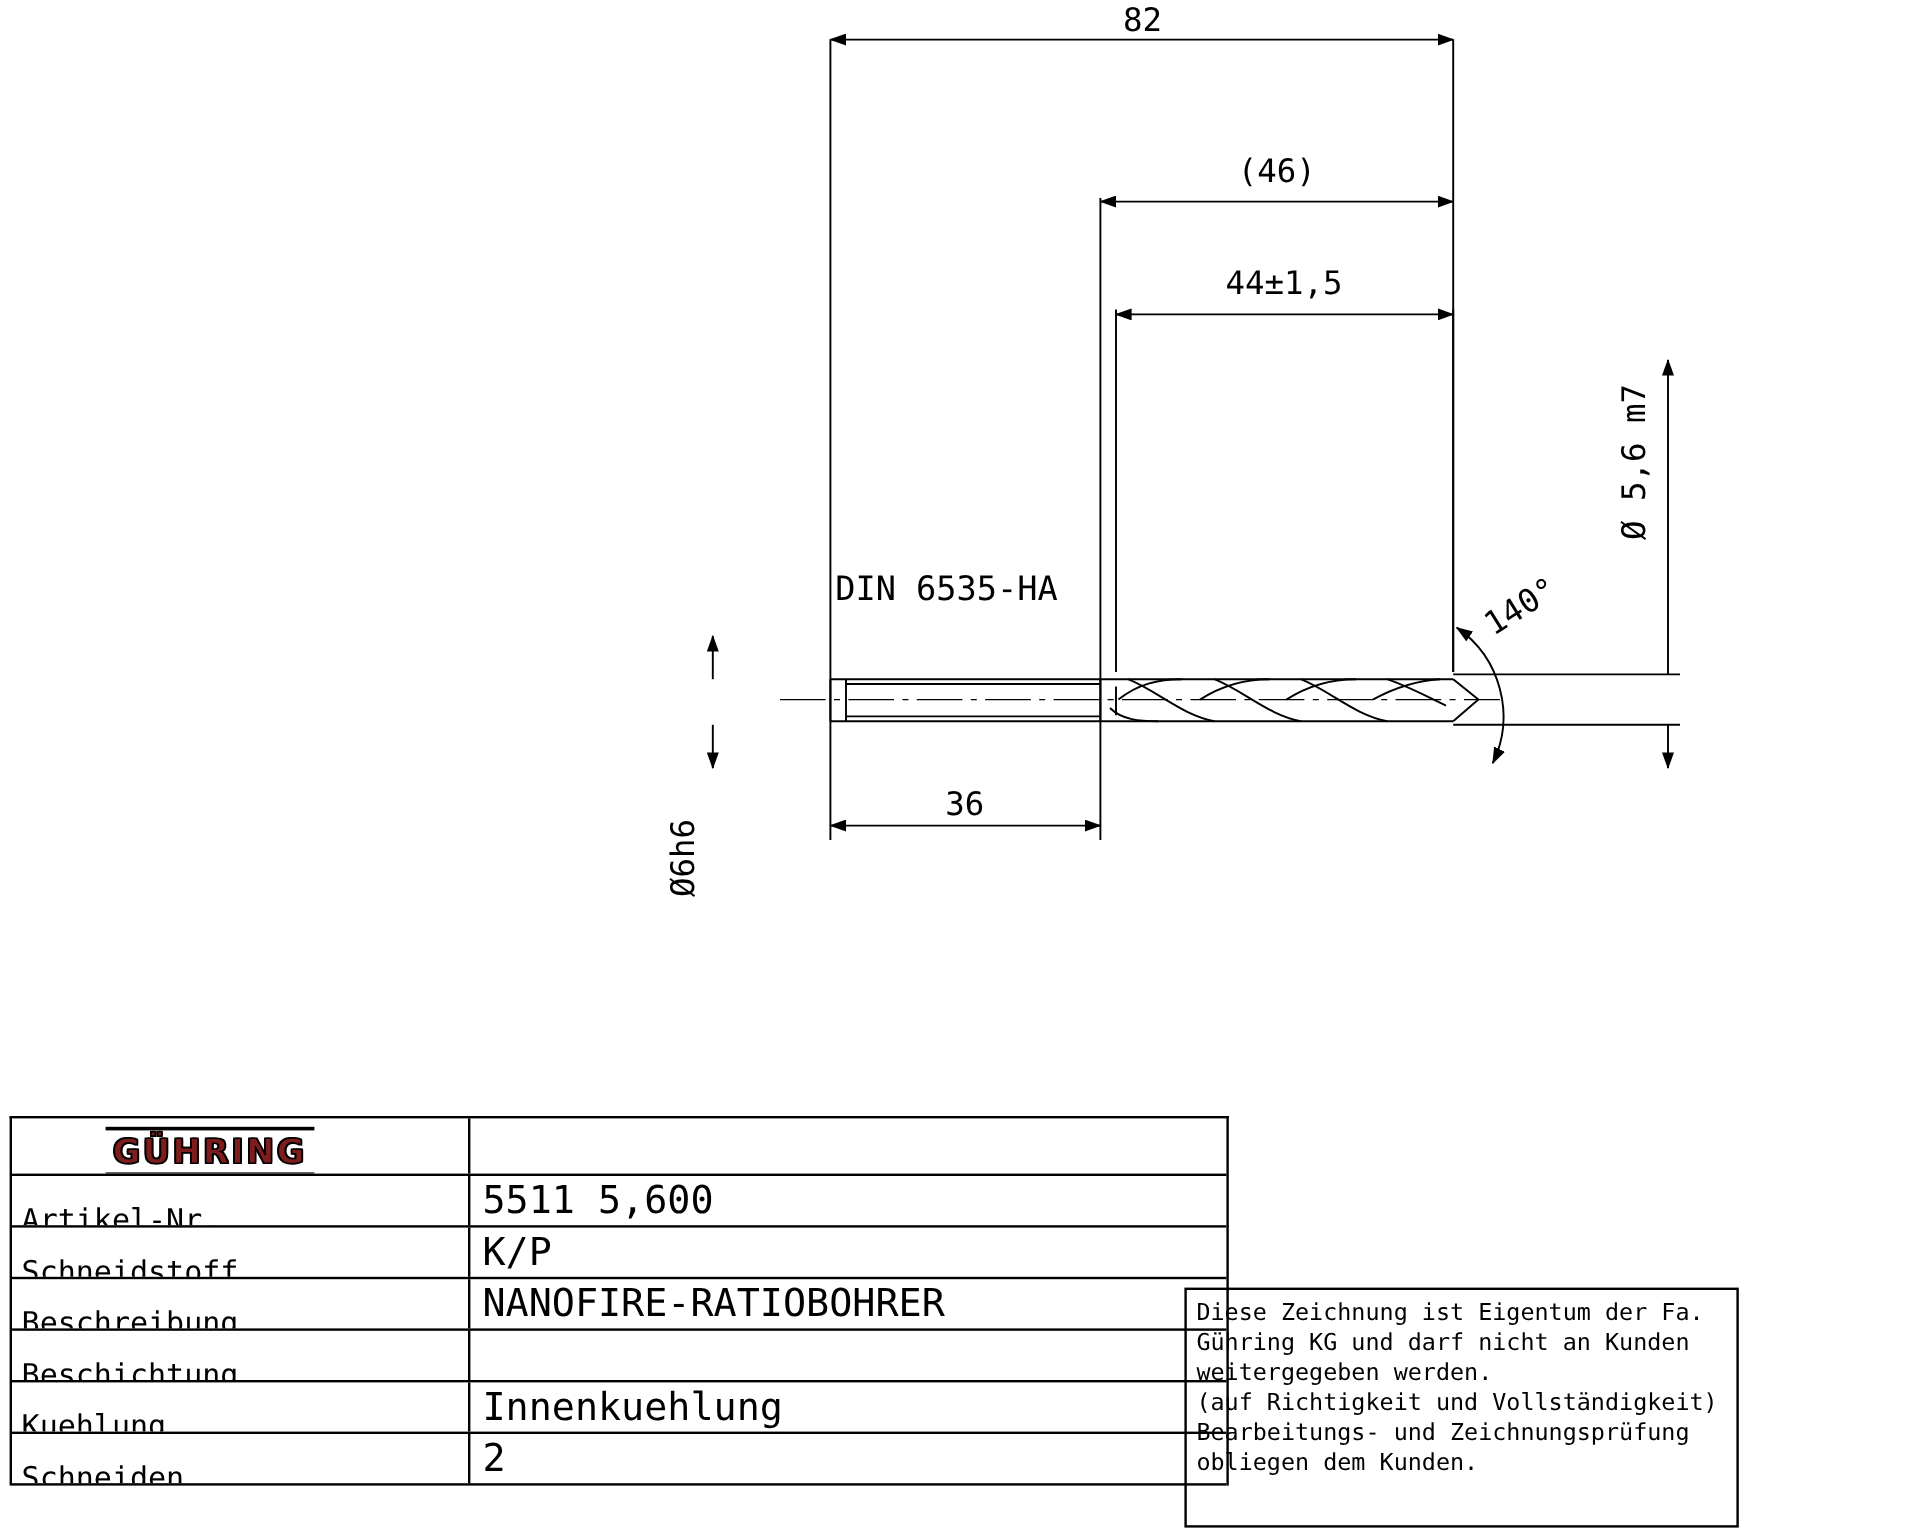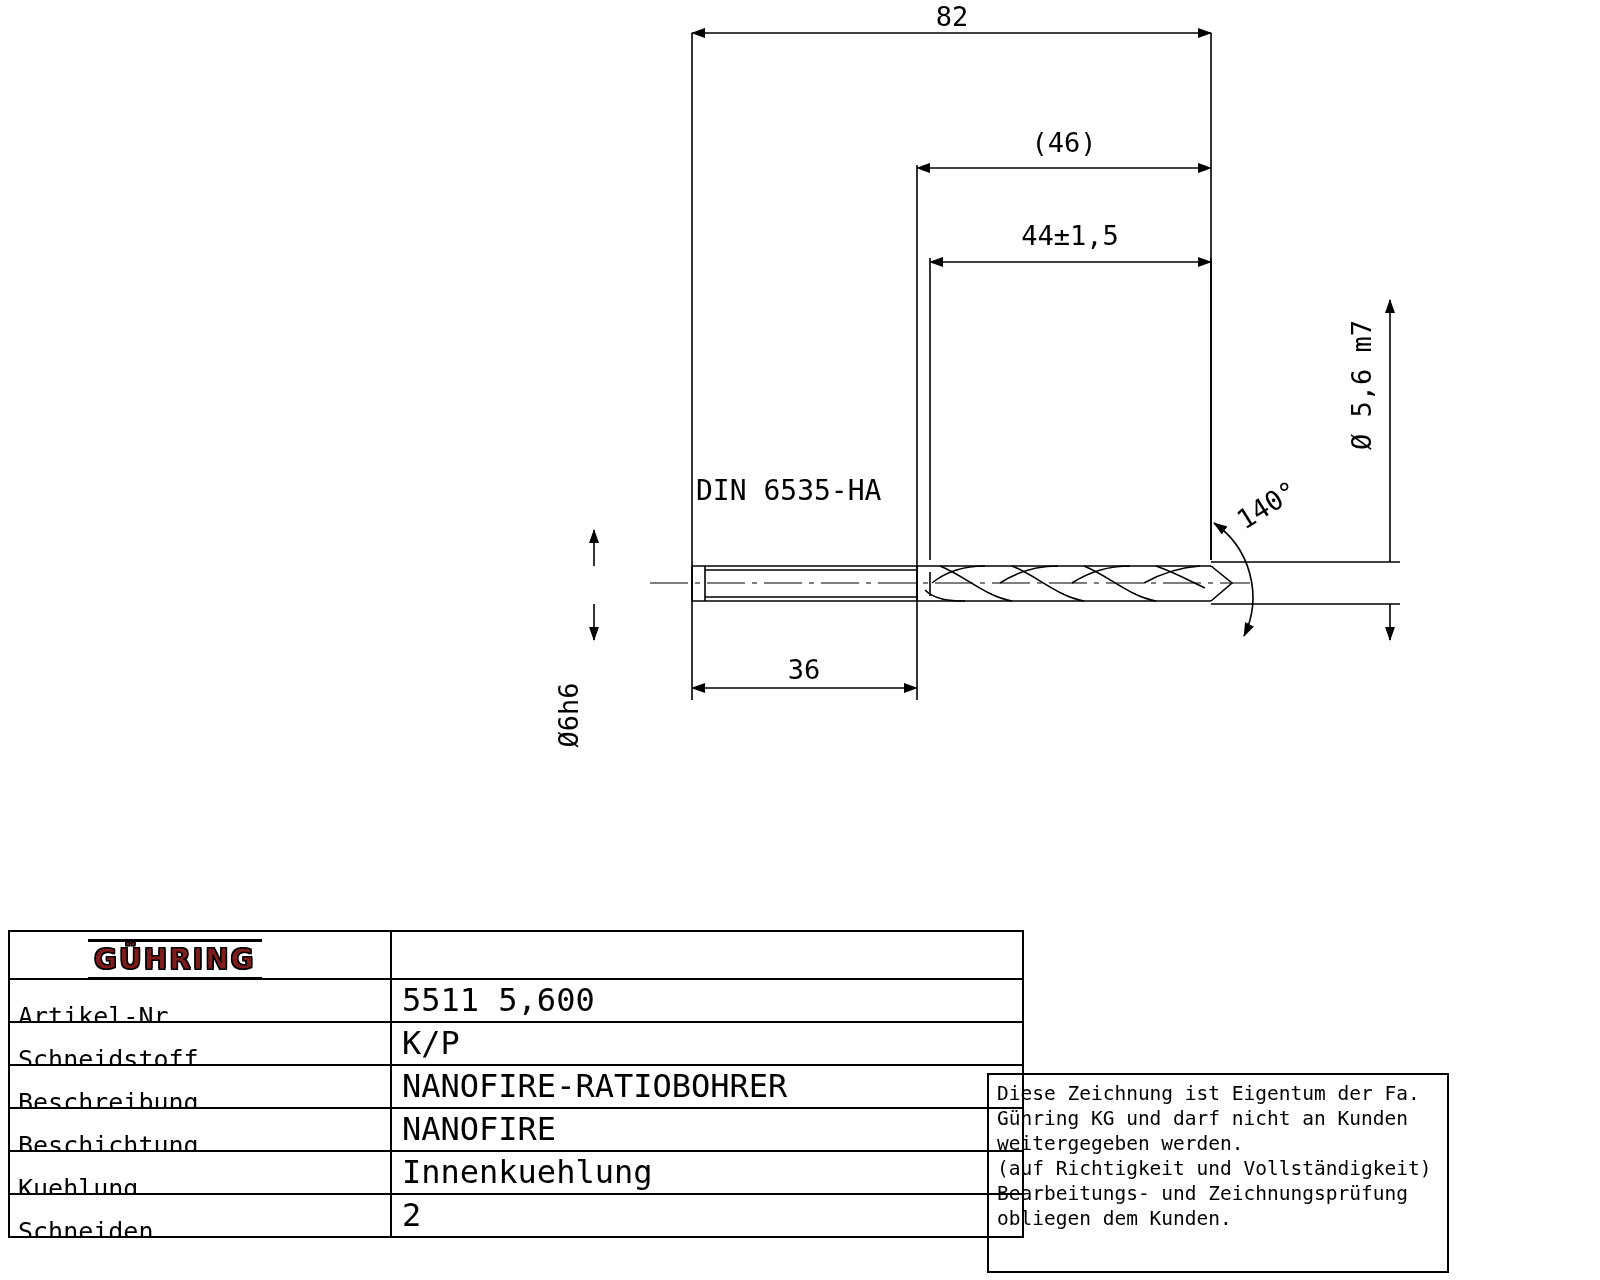--- a/index.html
+++ b/index.html
@@ -245,21 +245,20 @@
     <div class="tb-value">K/P</div>
   </div>
 
   <div class="tb-row">
     <div class="tb-label">Beschreibung</div>
     <div class="tb-value">NANOFIRE-RATIOBOHRER</div>
   </div>
 
   <div class="tb-row">
     <div class="tb-label">Beschichtung</div>
-    <div class="tb-value">NANOFIRE</div>
   </div>
 
   <div class="tb-row">
     <div class="tb-label">Kuehlung</div>
     <div class="tb-value">Innenkuehlung</div>
   </div>
 
   <div class="tb-row">
     <div class="tb-label">Schneiden</div>
     <div class="tb-value">2</div>

